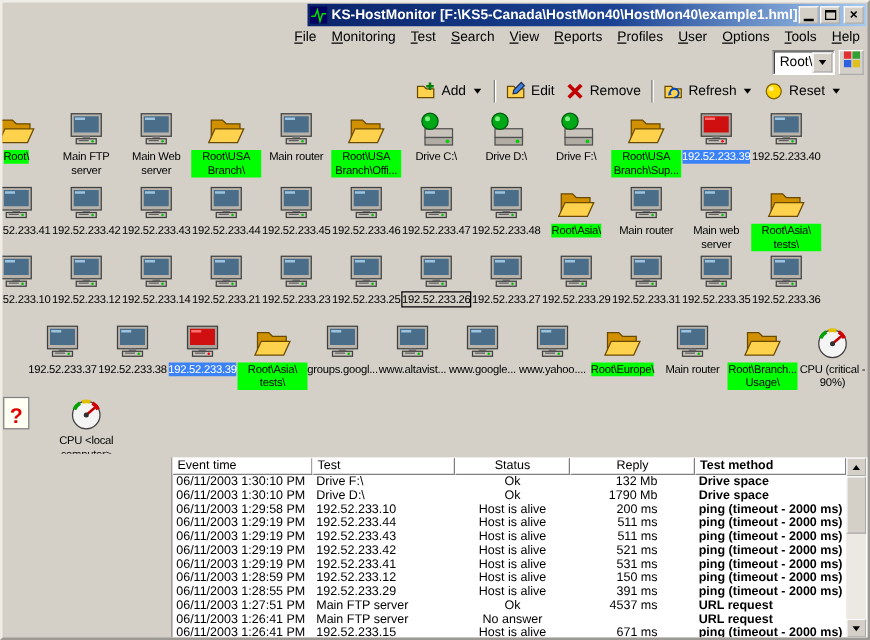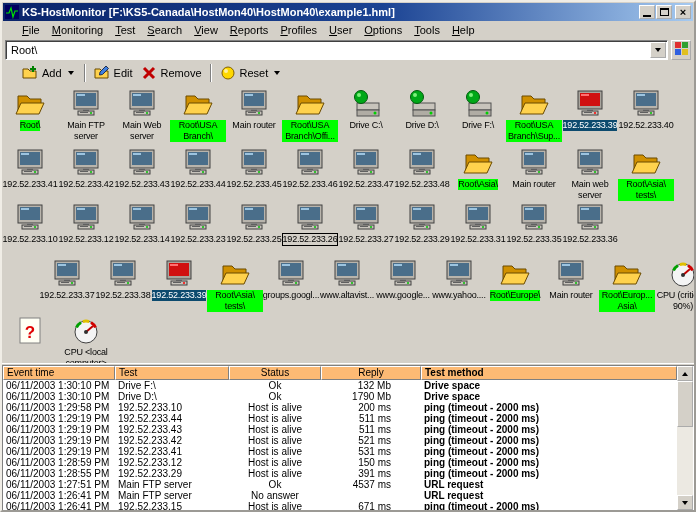--- a/index.html
+++ b/index.html
@@ -1,18 +1,18 @@
 <!DOCTYPE html>
 <html><head>
 <meta charset="utf-8">
 <style>
   html,body{margin:0;padding:0;background:#808080;}
   *{box-sizing:border-box;}
   .window{width:696px;height:512px;background:#d4d0c8;border:2px outset #f0ede6;
-    display:flex;flex-direction:column;font-family:"Liberation Sans",sans-serif;overflow:hidden;}
+    display:flex;flex-direction:column;font-family:"Liberation Sans",sans-serif;overflow:hidden;align-items:flex-end;}
   
   .titlebar{flex:0 0 18px;margin:1px 1px 0 1px;background:linear-gradient(90deg,#0a246a 0%,#1b4393 55%,#a6caf0 100%);
     display:flex;align-items:center;padding:0 2px;}
   .title-icon{width:14px;height:14px;flex:0 0 14px;}
   .title-text{flex:1;color:#fff;font-size:11px;font-weight:bold;padding-left:3px;white-space:nowrap;overflow:hidden;}
   .tbtn{width:16px;height:14px;background:#d4d0c8;border:1px outset #fff;margin-left:1px;
     display:flex;align-items:center;justify-content:center;font-size:11px;line-height:10px;font-weight:bold;color:#000;}
   .tbtn.close{margin-left:3px;}
   .glyph-min{width:8px;height:2px;background:#000;margin-top:8px;}
   .glyph-max{width:9px;height:8px;border:1px solid #000;border-top:2px solid #000;}
@@ -41,29 +41,29 @@
   .grid-row{display:flex;overflow:visible;}
   .grid-row:nth-child(1){height:59px;}
   .grid-row:nth-child(2){height:55px;}
   .grid-row:nth-child(3){height:56px;}
   .grid-row:nth-child(4){height:57px;margin-left:37px;}
   .grid-row:nth-child(5){height:48px;}
   .cell{flex:0 0 56px;width:56px;display:flex;flex-direction:column;align-items:center;}
   .iconbox{width:32px;height:32px;flex:0 0 32px;}
   .lbl{font-size:9px;line-height:11px;letter-spacing:-0.2px;text-align:center;max-width:58px;color:#000;word-wrap:break-word;}
   .lbl.green{background:#00ff00;}
-  .lbl.red{background:#0c4a6e;color:#fff;}
+  .lbl.red{background:#3b82f6;color:#fff;}
   .lbl.sel{outline:1px solid #000;}
   
   .splitter{flex:0 0 3px;border-top:1px solid #fff;border-bottom:1px solid #808080;background:#d4d0c8;}
   
   .log{flex:1;display:flex;overflow:hidden;background:#fff;border-left:1px solid #808080;border-right:1px solid #fff;}
   .log-main{flex:1;display:flex;flex-direction:column;overflow:hidden;}
   .log-header{flex:0 0 14px;display:flex;background:#d4d0c8;font-size:10px;}
-  .hcell{border:1px solid;border-color:#fff #808080 #808080 #fff;background:#fdba74;
+  .hcell{border:1px solid;border-color:#fff #808080 #808080 #fff;background:#ffffff;
     padding:0 3px;line-height:12px;white-space:nowrap;overflow:hidden;color:#000;}
   .log-body{flex:1;overflow:hidden;}
   .lrow{display:flex;height:11px;line-height:11px;font-size:10px;color:#000;}
   .lcell{padding:0 3px;white-space:nowrap;overflow:hidden;}
   .c0{flex:0 0 112px;width:112px;}
   .c1{flex:0 0 114px;width:114px;}
   .c2{flex:0 0 92px;width:92px;text-align:center;}
   .c3{flex:0 0 100px;width:100px;}
   .lcell.c3{text-align:right;padding-right:30px;}
   .c4{flex:1;font-weight:bold;}
@@ -149,20 +149,31 @@
       </div>
       <div class="tb-btn">
         <span class="tb-icon"><svg width="16" height="16" viewBox="0 0 16 16">
             <path d="M3 3 L13 13 M13 3 L3 13" stroke="#c00000" stroke-width="3" fill="none"></path>
           </svg></span>
         <span class="tb-label">Remove</span>
       </div>
       <span class="tb-sep"></span>
       <div class="tb-btn">
         <span class="tb-icon"><svg width="16" height="16" viewBox="0 0 16 16">
+            <path d="M1 13 V4 h5 l2 2 h6 v7 z" fill="#ffd24d" stroke="#6a4a00"></path>
+            <path d="M5 10 a3.5 3.5 0 1 1 3.5 3" stroke="#0048c0" stroke-width="1.5" fill="none"></path>
+            <path d="M3.5 11.5 l3 -1 -2.5 -2 z" fill="#0048c0"></path>
+          </svg></span>
+        <span class="tb-label">Refresh</span>
+        <span class="tb-drop">
+          <span class="arrow-down"></span>
+        </span>
+      </div>
+      <div class="tb-btn">
+        <span class="tb-icon"><svg width="16" height="16" viewBox="0 0 16 16">
             <circle cx="8" cy="8" r="6" fill="#ffd800" stroke="#806000"></circle>
             <circle cx="6" cy="6" r="2" fill="#fff0a0"></circle>
           </svg></span>
         <span class="tb-label">Reset</span>
         <span class="tb-drop">
           <span class="arrow-down"></span>
         </span>
       </div>
     </div>
 
@@ -463,20 +474,32 @@
         <div class="cell">
           <div class="iconbox"><svg width="32" height="32" viewBox="0 0 32 32">
               <rect x="4" y="3" width="24" height="18" fill="#b8b4ac" stroke="#404040"></rect>
               <rect x="6" y="5" width="20" height="13" fill="#4a6e8a"></rect>
               <rect x="7" y="6" width="8" height="2" fill="#9cc4e0"></rect>
               <rect x="13" y="21" width="6" height="2" fill="#808080"></rect>
               <rect x="8" y="23" width="16" height="4" fill="#c8c4bc" stroke="#404040"></rect>
               <rect x="10" y="24" width="8" height="1" fill="#606060"></rect>
               <circle cx="21" cy="25" r="1" fill="#00c000"></circle>
             </svg></div>
+          <div class="lbl">192.52.233.21</div>
+        </div>
+        <div class="cell">
+          <div class="iconbox"><svg width="32" height="32" viewBox="0 0 32 32">
+              <rect x="4" y="3" width="24" height="18" fill="#b8b4ac" stroke="#404040"></rect>
+              <rect x="6" y="5" width="20" height="13" fill="#4a6e8a"></rect>
+              <rect x="7" y="6" width="8" height="2" fill="#9cc4e0"></rect>
+              <rect x="13" y="21" width="6" height="2" fill="#808080"></rect>
+              <rect x="8" y="23" width="16" height="4" fill="#c8c4bc" stroke="#404040"></rect>
+              <rect x="10" y="24" width="8" height="1" fill="#606060"></rect>
+              <circle cx="21" cy="25" r="1" fill="#00c000"></circle>
+            </svg></div>
           <div class="lbl">192.52.233.23</div>
         </div>
         <div class="cell">
           <div class="iconbox"><svg width="32" height="32" viewBox="0 0 32 32">
               <rect x="4" y="3" width="24" height="18" fill="#b8b4ac" stroke="#404040"></rect>
               <rect x="6" y="5" width="20" height="13" fill="#4a6e8a"></rect>
               <rect x="7" y="6" width="8" height="2" fill="#9cc4e0"></rect>
               <rect x="13" y="21" width="6" height="2" fill="#808080"></rect>
               <rect x="8" y="23" width="16" height="4" fill="#c8c4bc" stroke="#404040"></rect>
               <rect x="10" y="24" width="8" height="1" fill="#606060"></rect>
@@ -666,21 +689,21 @@
               <rect x="10" y="24" width="8" height="1" fill="#606060"></rect>
               <circle cx="21" cy="25" r="1" fill="#00c000"></circle>
             </svg></div>
           <div class="lbl">Main router</div>
         </div>
         <div class="cell">
           <div class="iconbox"><svg width="32" height="32" viewBox="0 0 32 32">
               <path d="M4 26 V8 h9 l3 3 h11 v4" fill="#d09000" stroke="#6a4a00"></path>
               <path d="M2 26 l5 -11 h23 l-5 11 z" fill="#ffd24d" stroke="#6a4a00"></path>
             </svg></div>
-          <div class="lbl green">Root\Europ... Asia\</div>
+          <div class="lbl green">Root\Branch... Usage\</div>
         </div>
         <div class="cell">
           <div class="iconbox"><svg width="32" height="32" viewBox="0 0 32 32">
               <circle cx="16" cy="17" r="11" fill="#f4f4f4" stroke="#404040"></circle>
               <path d="M6.5 12.5 A11 11 0 0 1 11 7.5" stroke="#00a000" stroke-width="3" fill="none"></path>
               <path d="M12.8 6.6 A11 11 0 0 1 19.2 6.6" stroke="#e0c000" stroke-width="3" fill="none"></path>
               <path d="M21 7.5 A11 11 0 0 1 25.5 12.5" stroke="#d00000" stroke-width="3" fill="none"></path>
               <line x1="16" y1="17" x2="23" y2="11" stroke="#c00000" stroke-width="2"></line>
               <circle cx="16" cy="17" r="2" fill="#303030"></circle>
             </svg></div>

